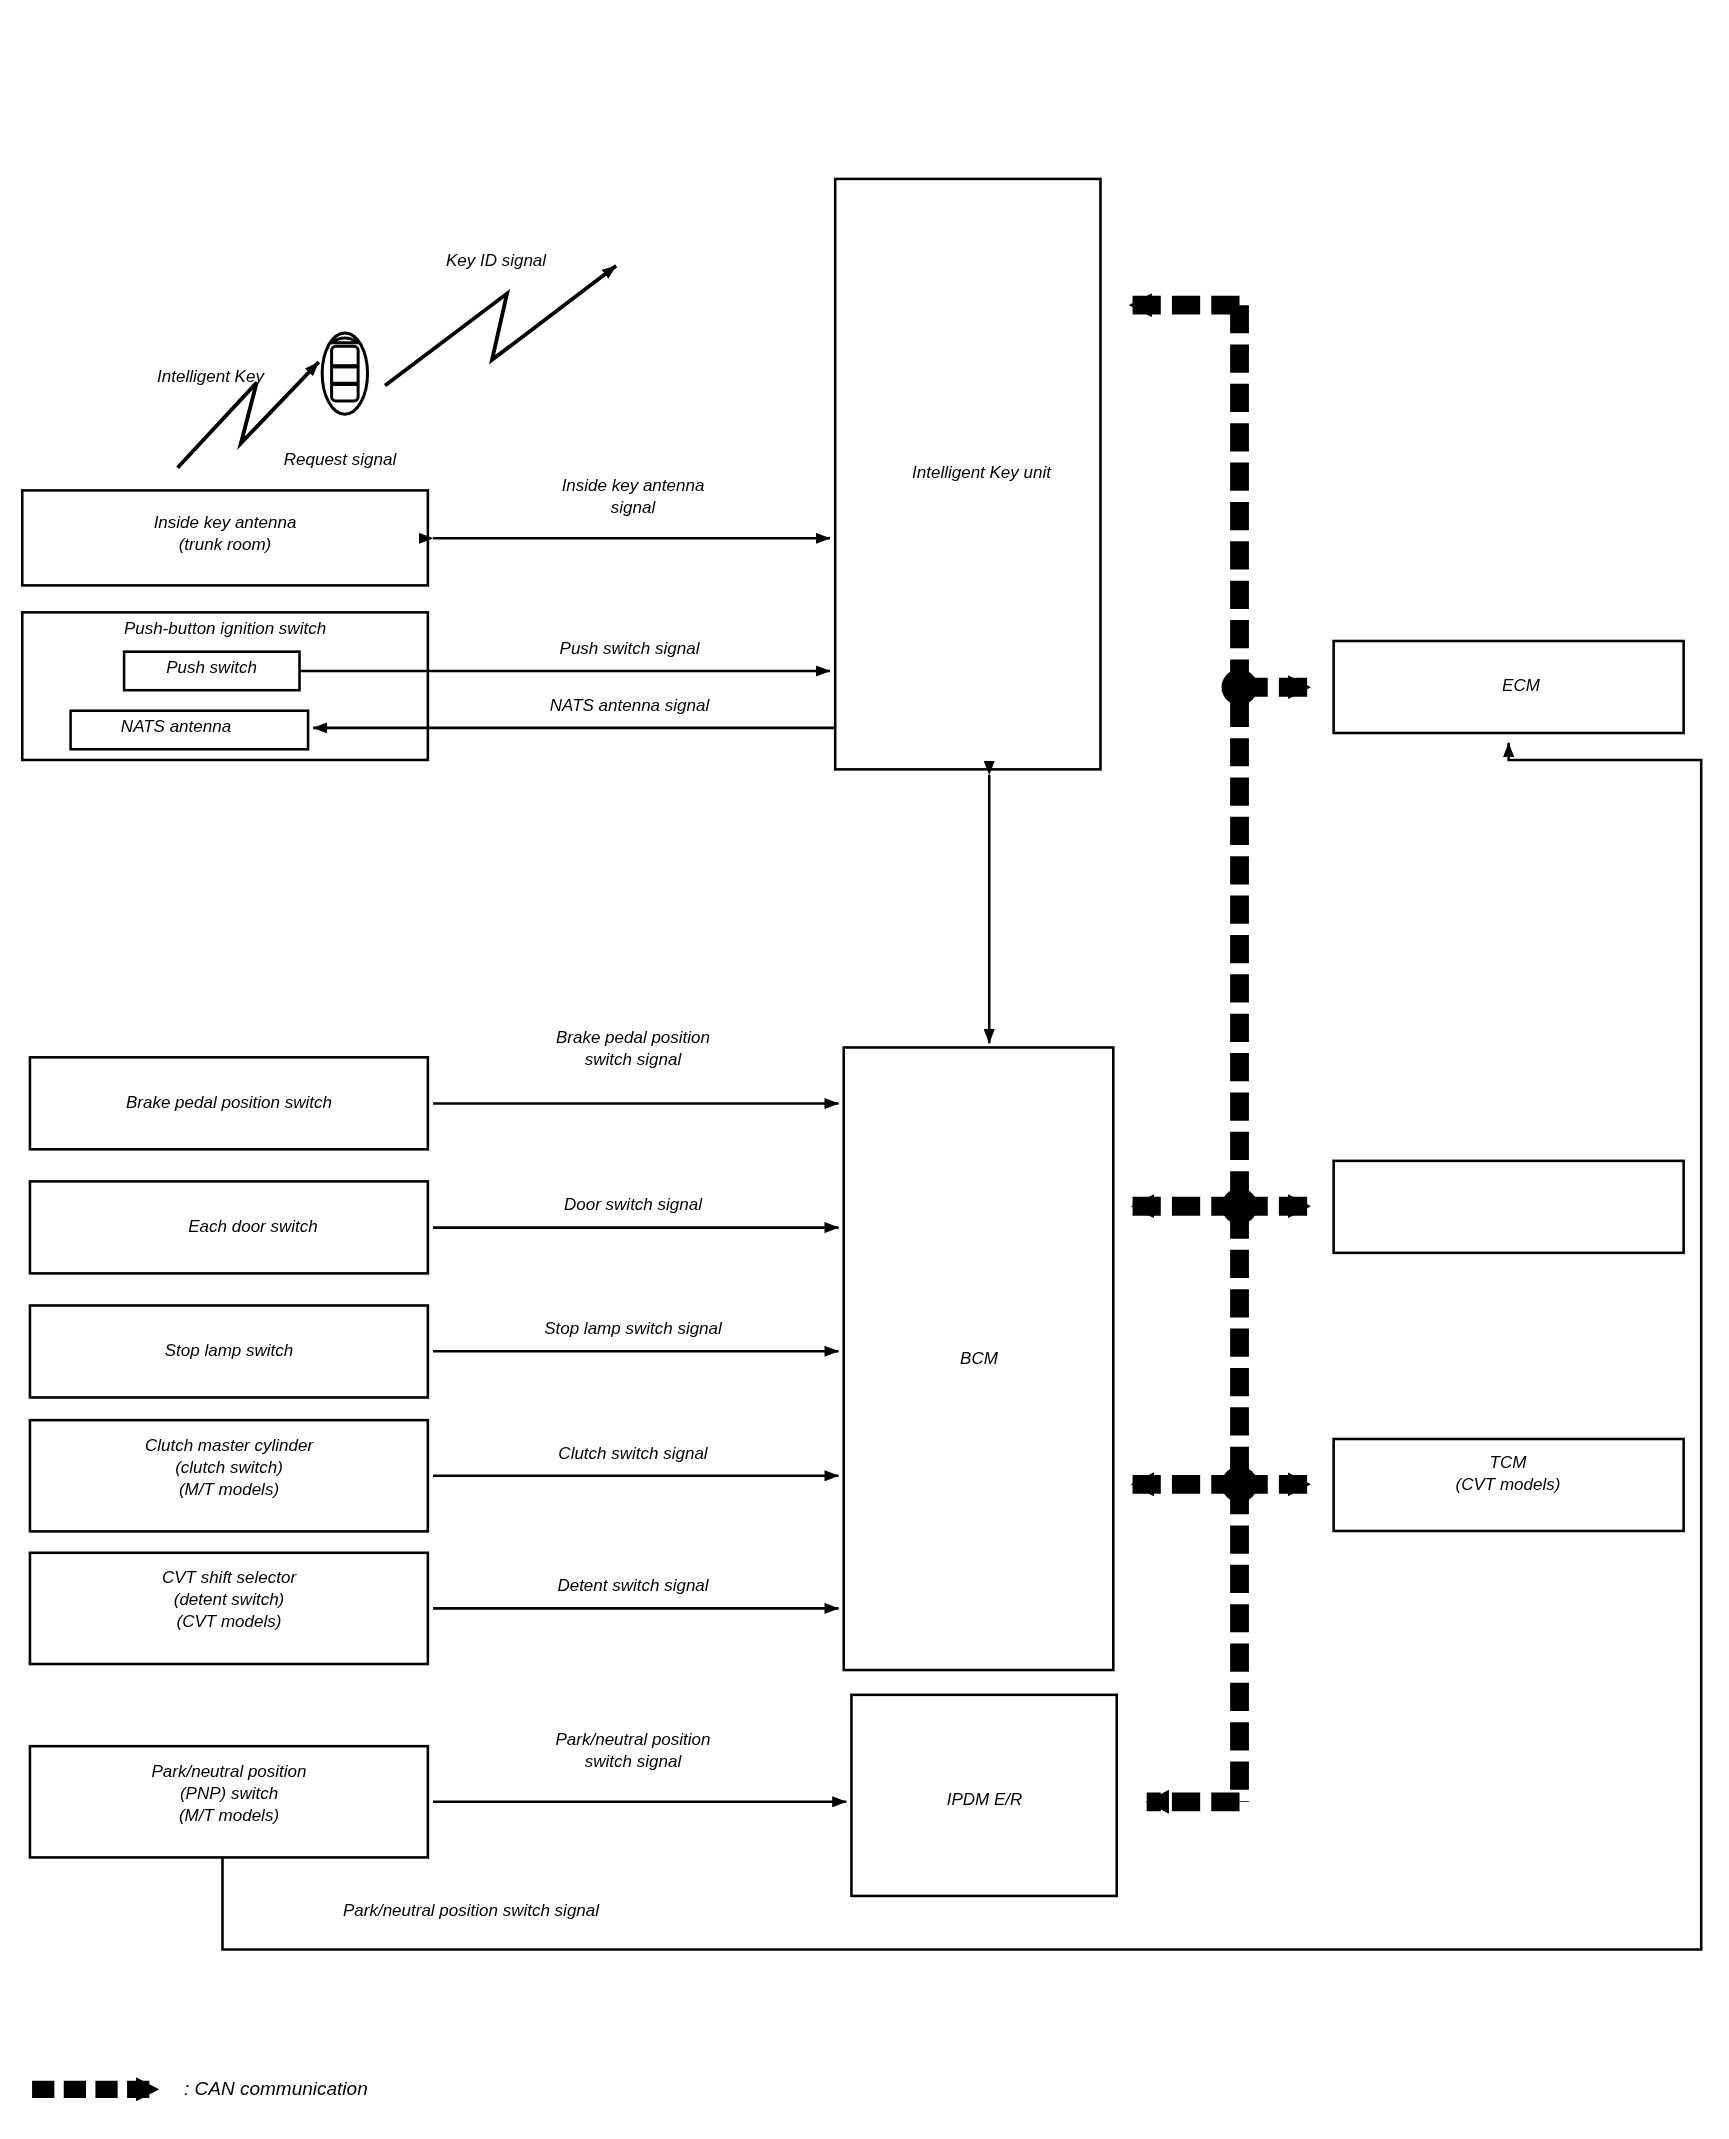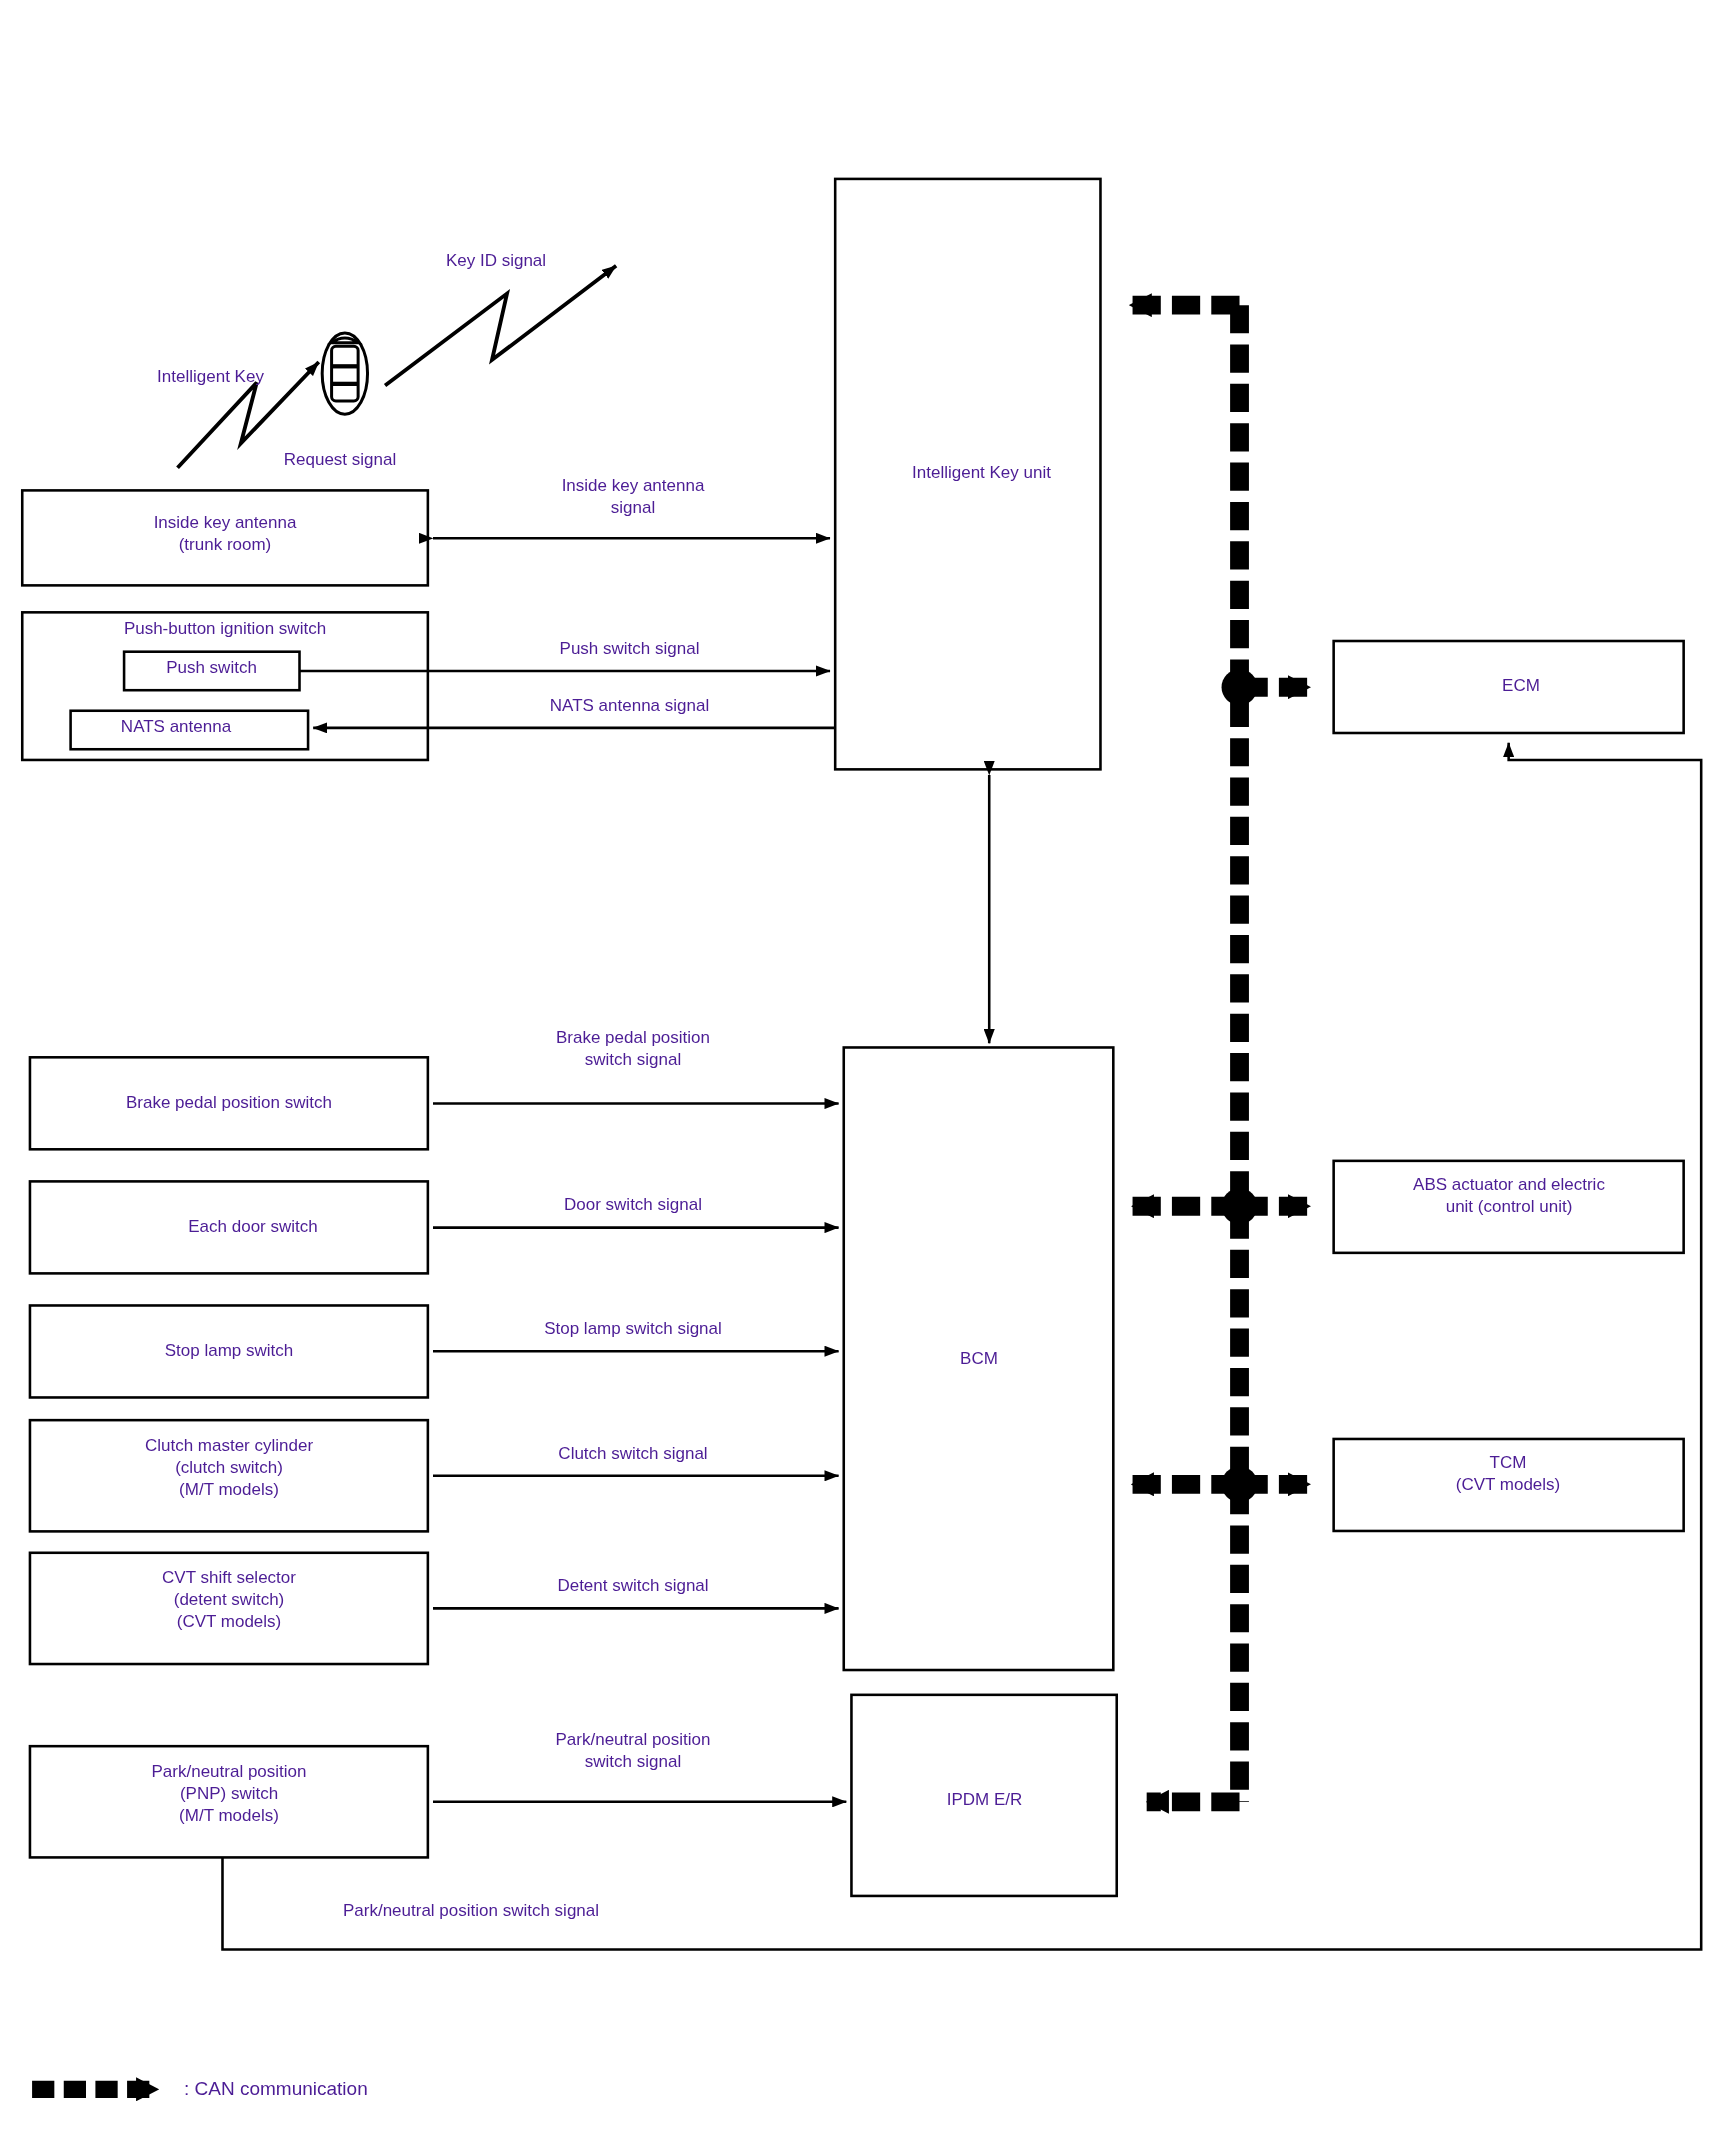--- a/index.html
+++ b/index.html
@@ -1,20 +1,20 @@
 <!DOCTYPE html>
 <html style="font-size:6.8px"><head>
 <meta charset="utf-8">
 <style>
   html,body{margin:0;padding:0;background:#ffffff;}
   body{font-family:"Liberation Sans", sans-serif;}
   #stage{position:relative;width:1729px;height:2154px;background:#fff;overflow:hidden;}
   #stage svg{position:absolute;left:0;top:0;width:1729px;height:2154px;}
-  .lbl{position:absolute;color:#4c1d95;font-family:"Liberation Sans",sans-serif;
-       line-height:1.28;text-align:center;white-space:pre;}
+  .lbl{position:absolute;color:#000000;font-family:"Liberation Sans",sans-serif;
+       line-height:1.28;text-align:center;white-space:pre;font-style:italic;}
   .boxlbl{font-size:17px;}
   .siglbl{font-size:17px;}
   .legendlbl{font-size:19px;}
 </style>
 </head>
 <body>
 
 <div id="stage">
 
   <svg viewBox="0 0 4041 5032" xmlns="http://www.w3.org/2000/svg">
@@ -137,22 +137,20 @@
 (detent switch)
 (CVT models)</div>
   <div class="lbl boxlbl" style="left:30px; top:1761px; width:398px;">Park/neutral position
 (PNP) switch
 (M/T models)</div>
 
   <div class="lbl boxlbl" style="left:835px; top:462px; width:293px;">Intelligent Key unit</div>
   <div class="lbl boxlbl" style="left:844px; top:1348px; width:270px;">BCM</div>
   <div class="lbl boxlbl" style="left:852px; top:1789px; width:265px;">IPDM E/R</div>
   <div class="lbl boxlbl" style="left:1380px; top:675px; width:282px;">ECM</div>
-  <div class="lbl boxlbl" style="left:1334px; top:1174px; width:350px;">ABS actuator and electric
-unit (control unit)</div>
   <div class="lbl boxlbl" style="left:1334px; top:1452px; width:284px;margin-left:32px;">TCM
 (CVT models)</div>
 
   <div class="lbl siglbl" style="left:479px; top:475px; width:308px;">Inside key antenna
 signal</div>
   <div class="lbl siglbl" style="left:467px; top:638px; width:325px;">Push switch signal</div>
   <div class="lbl siglbl" style="left:467px; top:695px; width:325px;">NATS antenna signal</div>
 
   <div class="lbl siglbl" style="left:479px; top:1027px; width:308px;">Brake pedal position
 switch signal</div>

